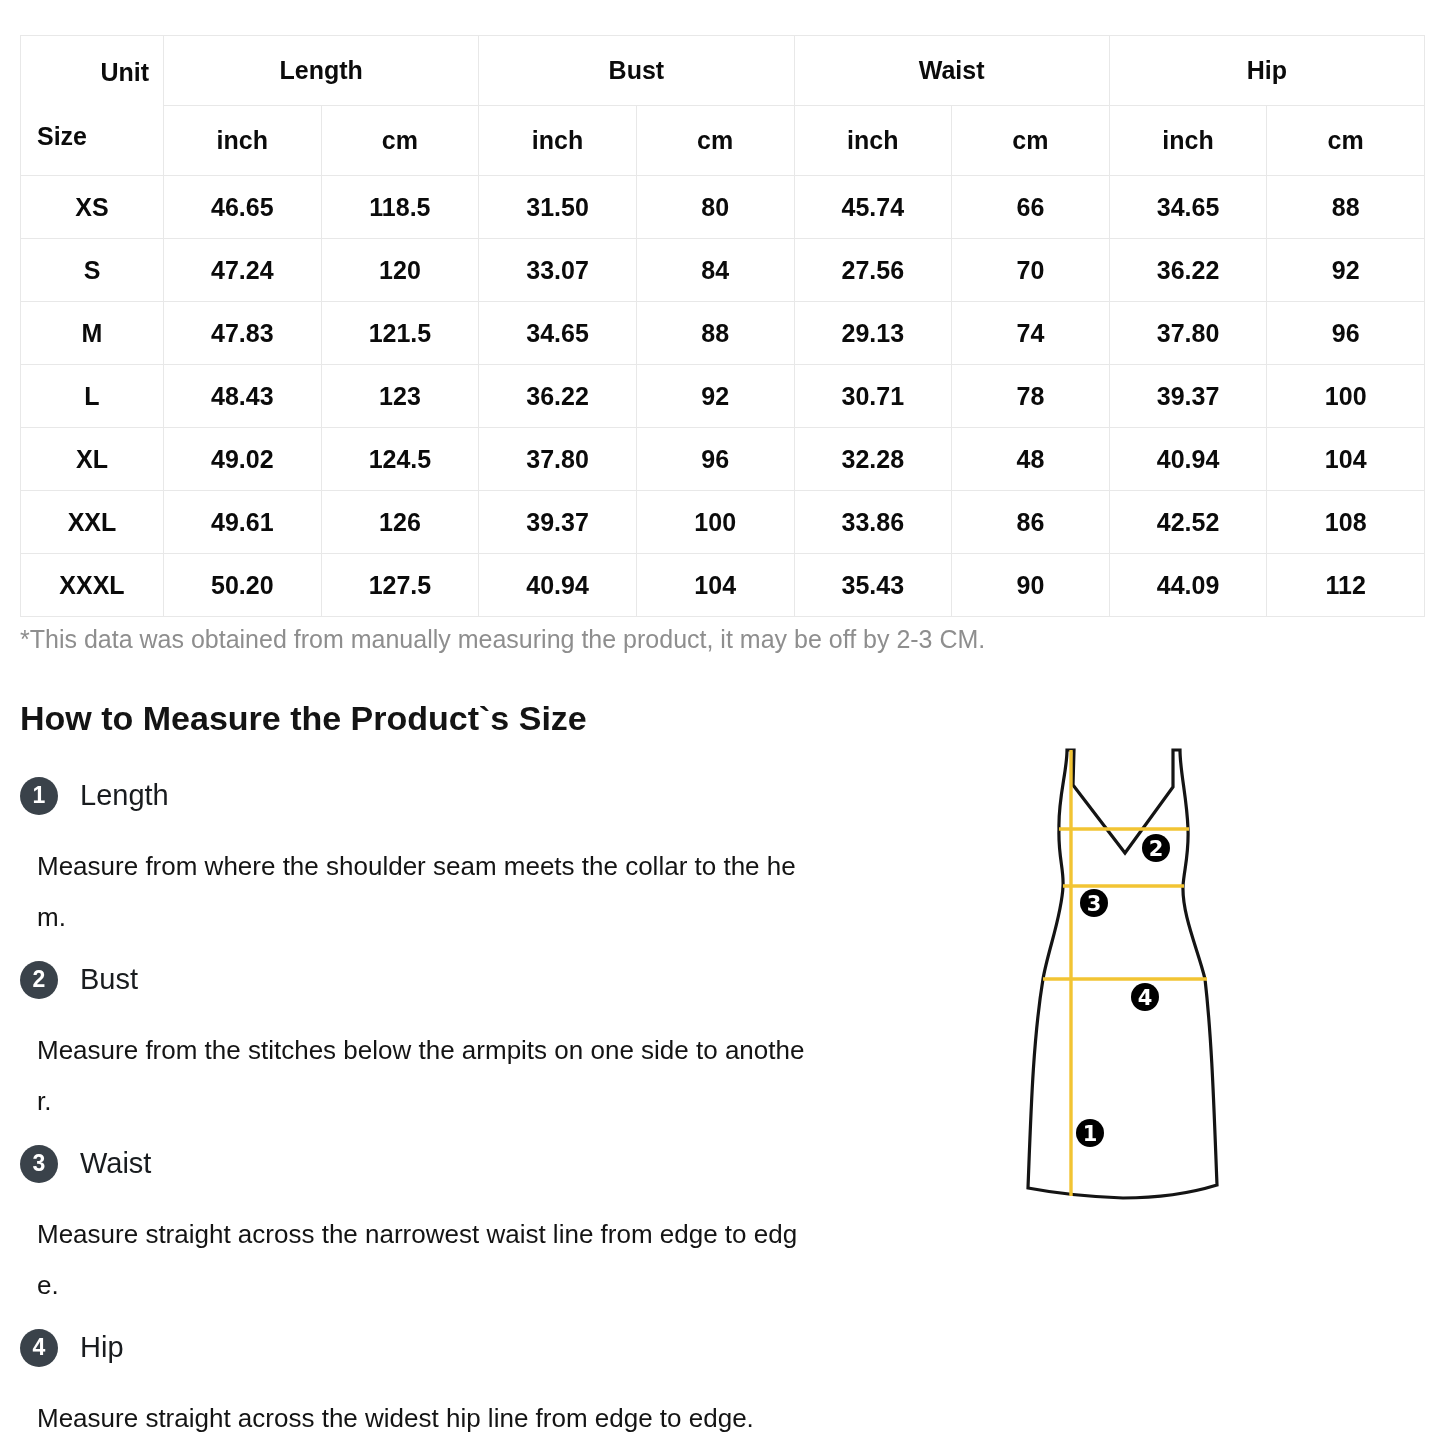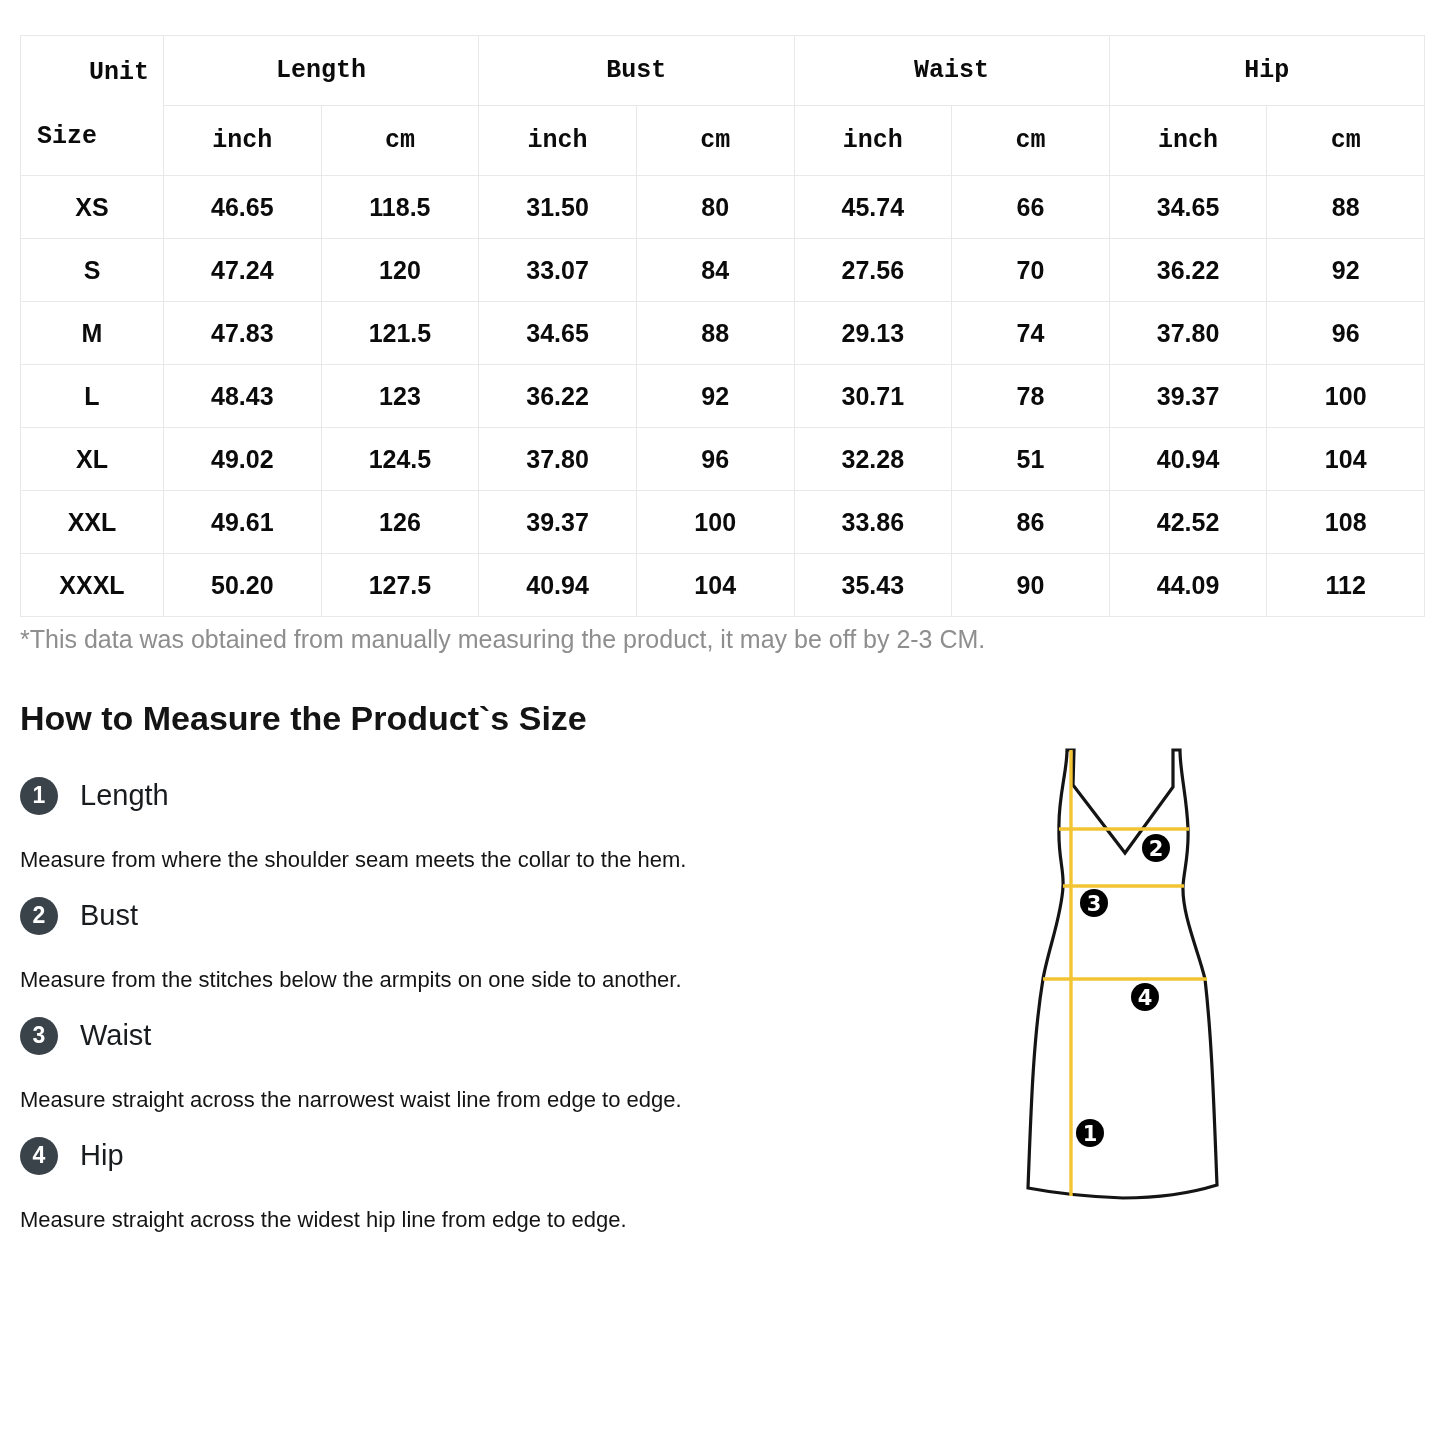--- a/index.html
+++ b/index.html
@@ -9,21 +9,21 @@
   }
   
   table.size-chart{
     border-collapse:collapse;table-layout:fixed;
     width:1405px;margin:35px 20px 0 20px;
     font-size:25px;font-weight:bold;color:#0b0b0b;text-align:center;
   }
   table.size-chart th,table.size-chart td{
     border:1px solid #e8e8e8;background:#ffffff;font-weight:bold;padding:0;
   }
-  table.size-chart thead tr{height:70px;font-family:Liberation Mono, monospace;}
+  table.size-chart thead tr{height:70px;}
   table.size-chart tbody tr{height:63px;margin-left:28px;}
   th.corner{
     position:relative;width:143px;
     background-image:linear-gradient(to bottom right,
       transparent calc(50% - 1px),#e0e0e0 50%,transparent calc(50% + 1px));
   }
   th.corner .corner-top{position:absolute;top:22px;right:14px;}
   th.corner .corner-bottom{position:absolute;bottom:24px;left:16px;}
   
   .measure-note{margin:8px 0 3px 20px;font-size:25px;color:#8e8e8e;font-weight:normal;}
@@ -32,21 +32,21 @@
   .instructions{margin-left:20px;width:782px;}
   .item-head{display:flex;align-items:center;gap:22px;margin-top:18px;}
   .item-head.first{margin-top:38px;}
   .badge{
     width:38px;height:38px;border-radius:50%;background:#3a424a;color:#ffffff;
     font-size:23px;font-weight:bold;display:flex;align-items:center;justify-content:center;
     flex:0 0 38px;
   }
   .item-label{font-size:29px;color:#191c1f;}
   .item-desc{
-    margin:26px 0 0 0;font-size:22px;line-height:38px;color:#141414;
+    margin:26px 0 0 17px;font-size:26px;line-height:51px;color:#141414;
     width:772px;word-break:break-all;
   }
   
   .dress-diagram{position:absolute;left:990px;top:740px;width:330px;height:480px;}
   .marker-num{font-family:"DejaVu Sans","Liberation Sans",sans-serif;font-weight:bold;font-size:21px;fill:#ffffff;}
 </style>
 </head>
 <body>
 
 <table class="size-chart">
@@ -128,21 +128,21 @@
         <td>39.37</td>
         <td>100</td>
       </tr>
       <tr>
         <th>XL</th>
         <td>49.02</td>
         <td>124.5</td>
         <td>37.80</td>
         <td>96</td>
         <td>32.28</td>
-        <td>51</td>
+        <td>48</td>
         <td>40.94</td>
         <td>104</td>
       </tr>
       <tr>
         <th>XXL</th>
         <td>49.61</td>
         <td>126</td>
         <td>39.37</td>
         <td>100</td>
         <td>33.86</td>

